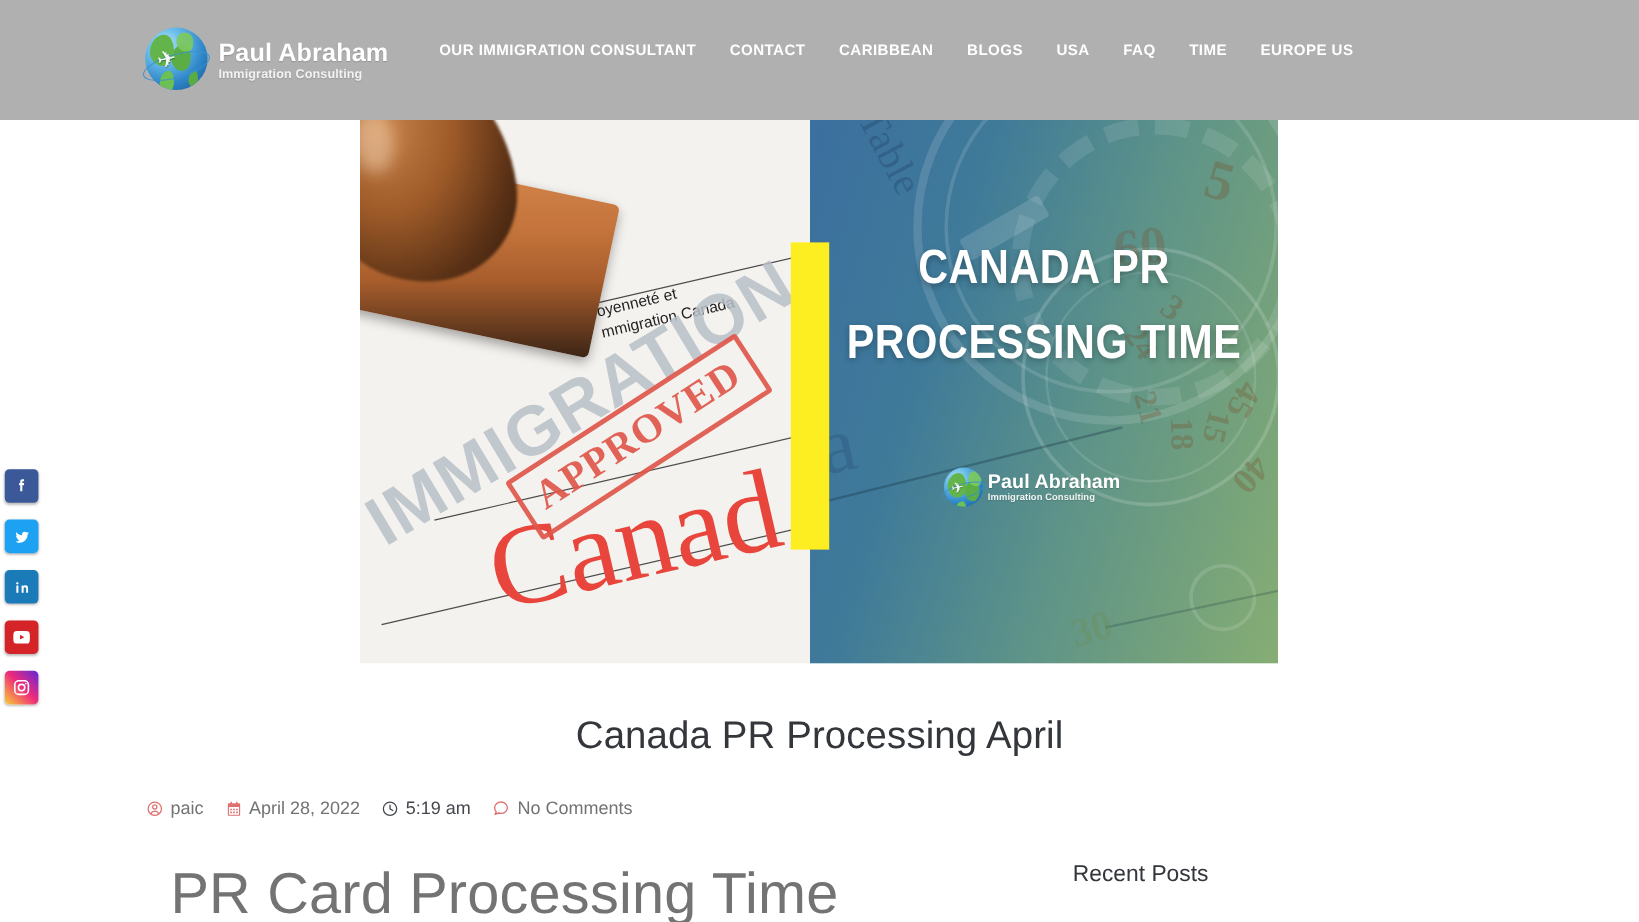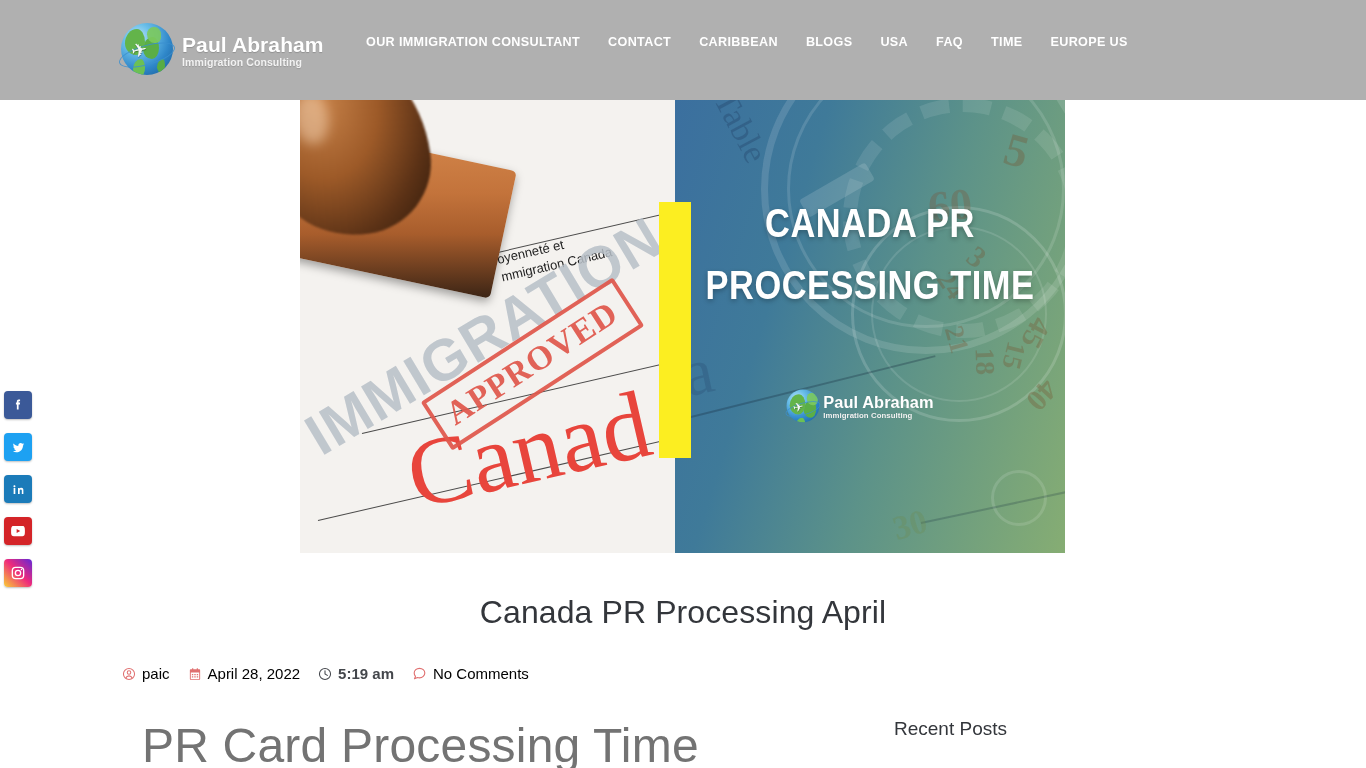--- a/index.html
+++ b/index.html
@@ -323,23 +323,23 @@
     color: #33363b;
     letter-spacing: .1px;
   }
   .post-meta {
     position: absolute; left: 122px; top: 665px;
     display: flex; align-items: center; gap: 18px;
     font-size: 15px;
   }
   .meta-item {
     display: flex; align-items: center; gap: 6px;
-    color: #000000; cursor: pointer;
-  }
-  .meta-item.neutral { color: #44474c; cursor: default; font-weight: bold; }
+    color: #737373; cursor: pointer;
+  }
+  .meta-item.neutral { color: #44474c; cursor: default; }
   .meta-item svg { display: block; flex: 0 0 auto; }
 
   .entry-heading {
     position: absolute; left: 142px; top: 718px;
     font-size: 48px; font-weight: normal;
     color: #737373;
     letter-spacing: .2px;
   }
   .widget-title {
     position: absolute; left: 894px; top: 718px;

